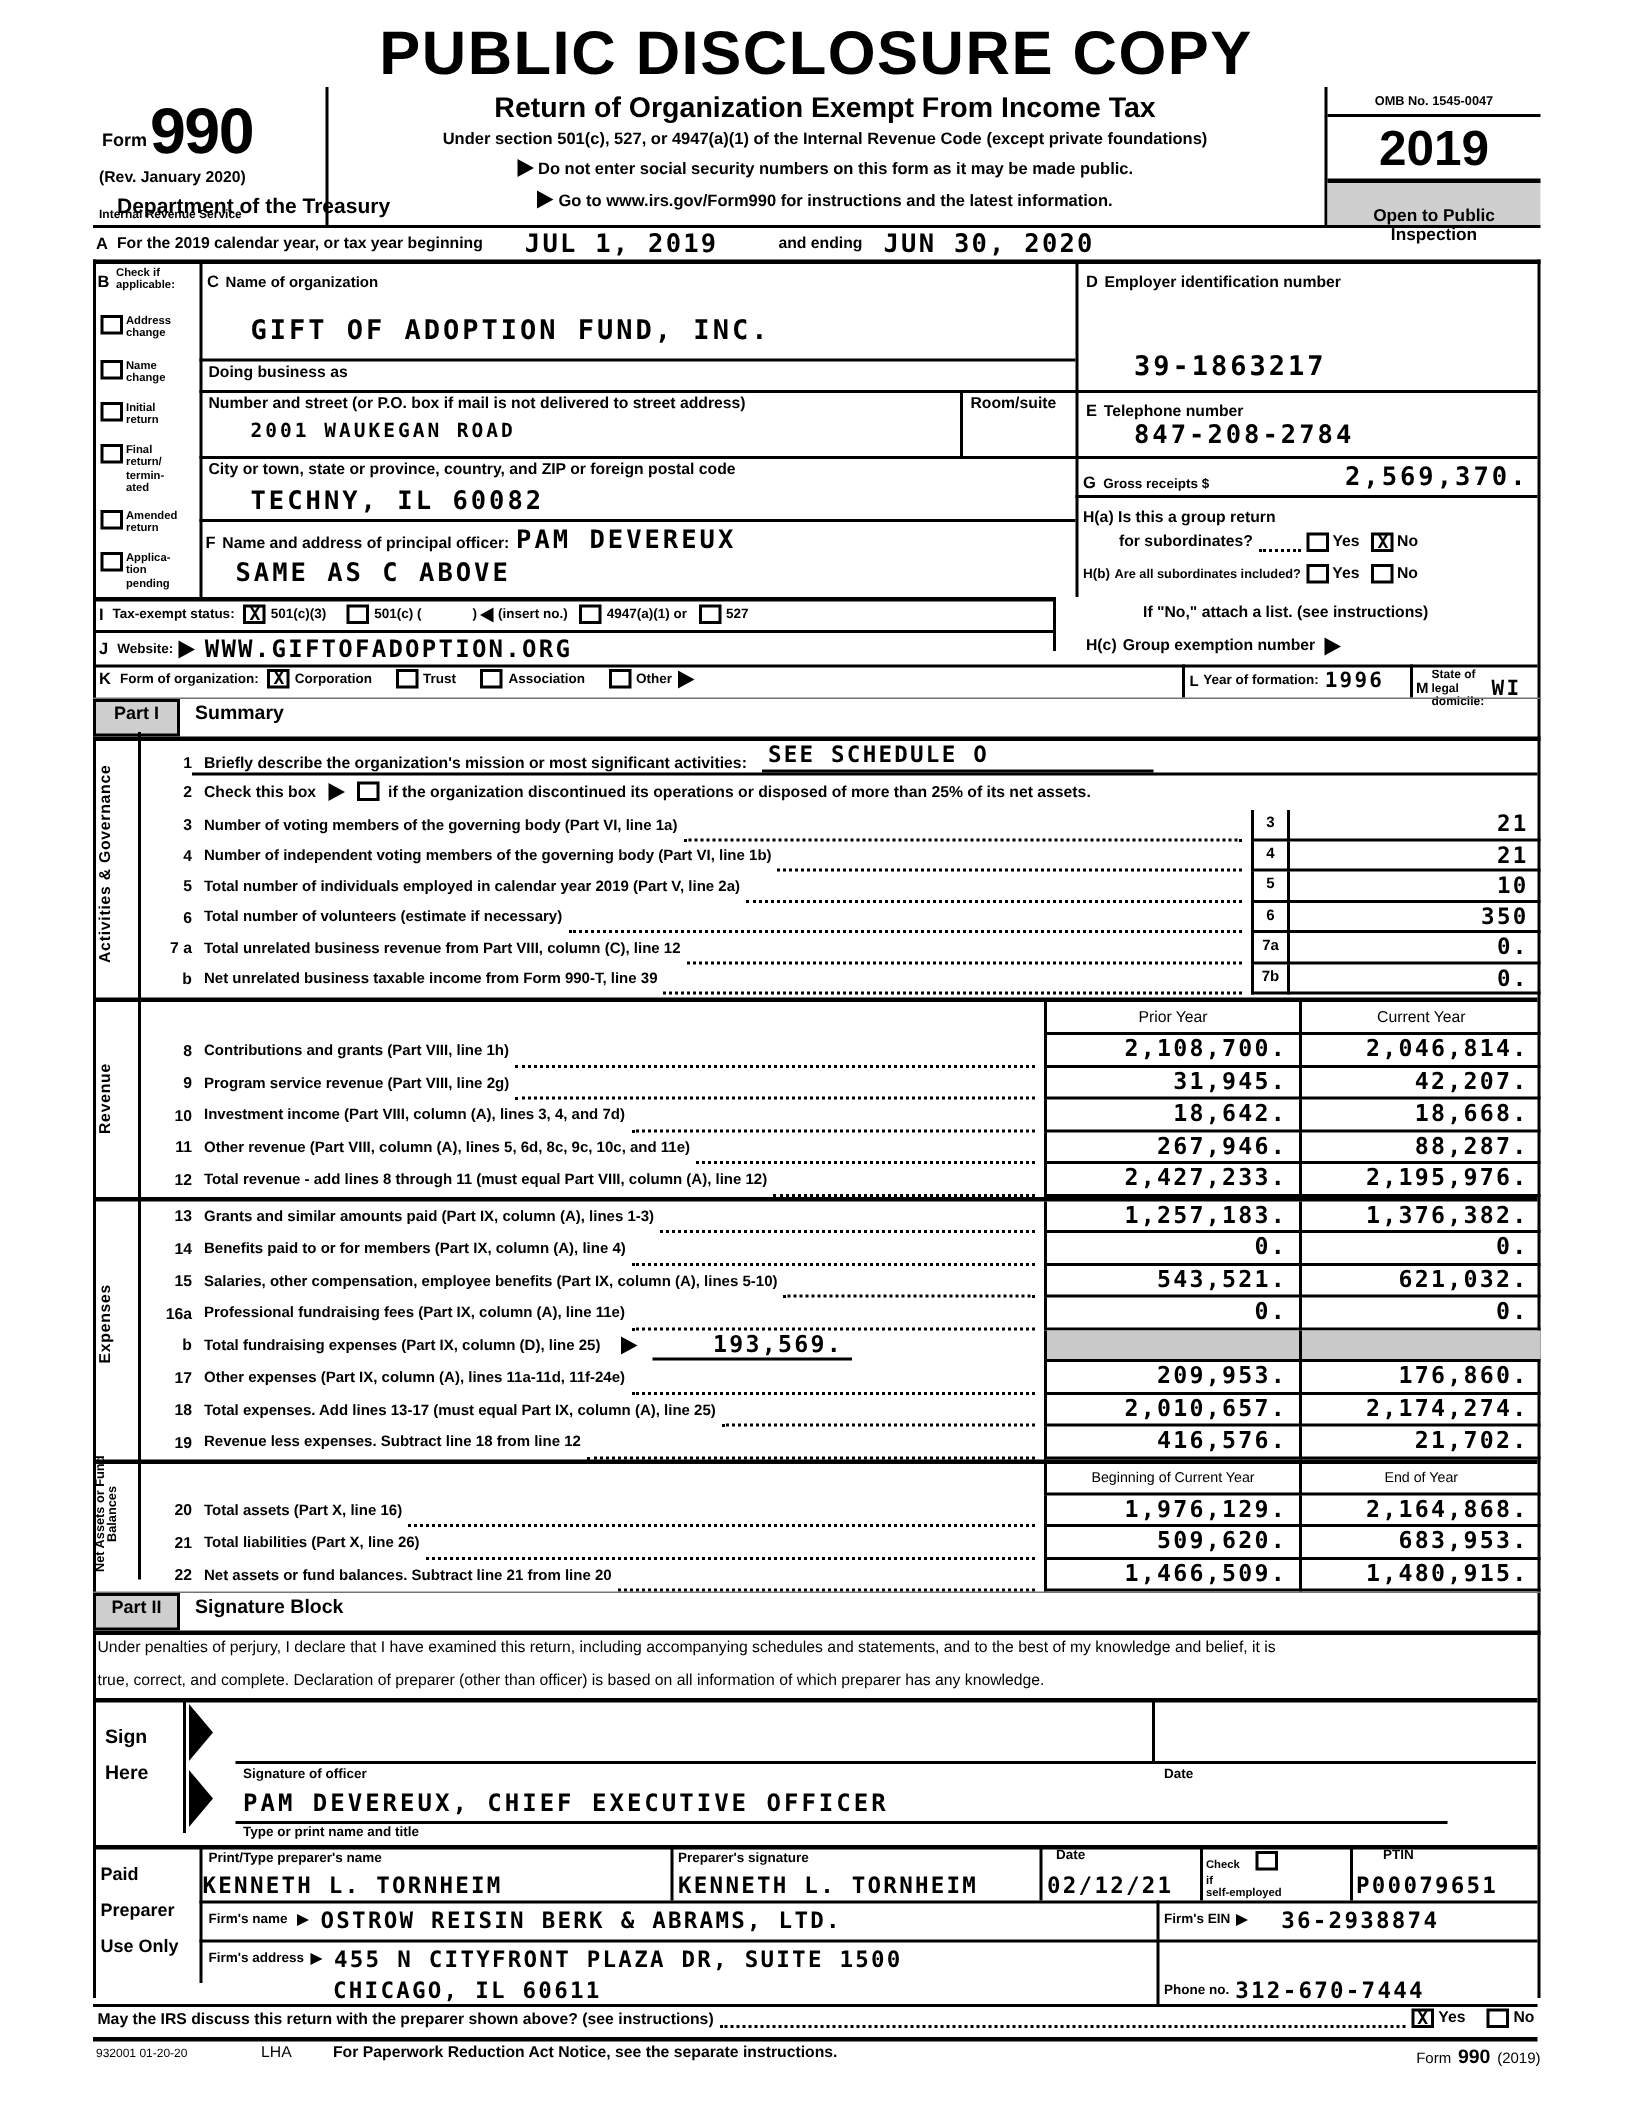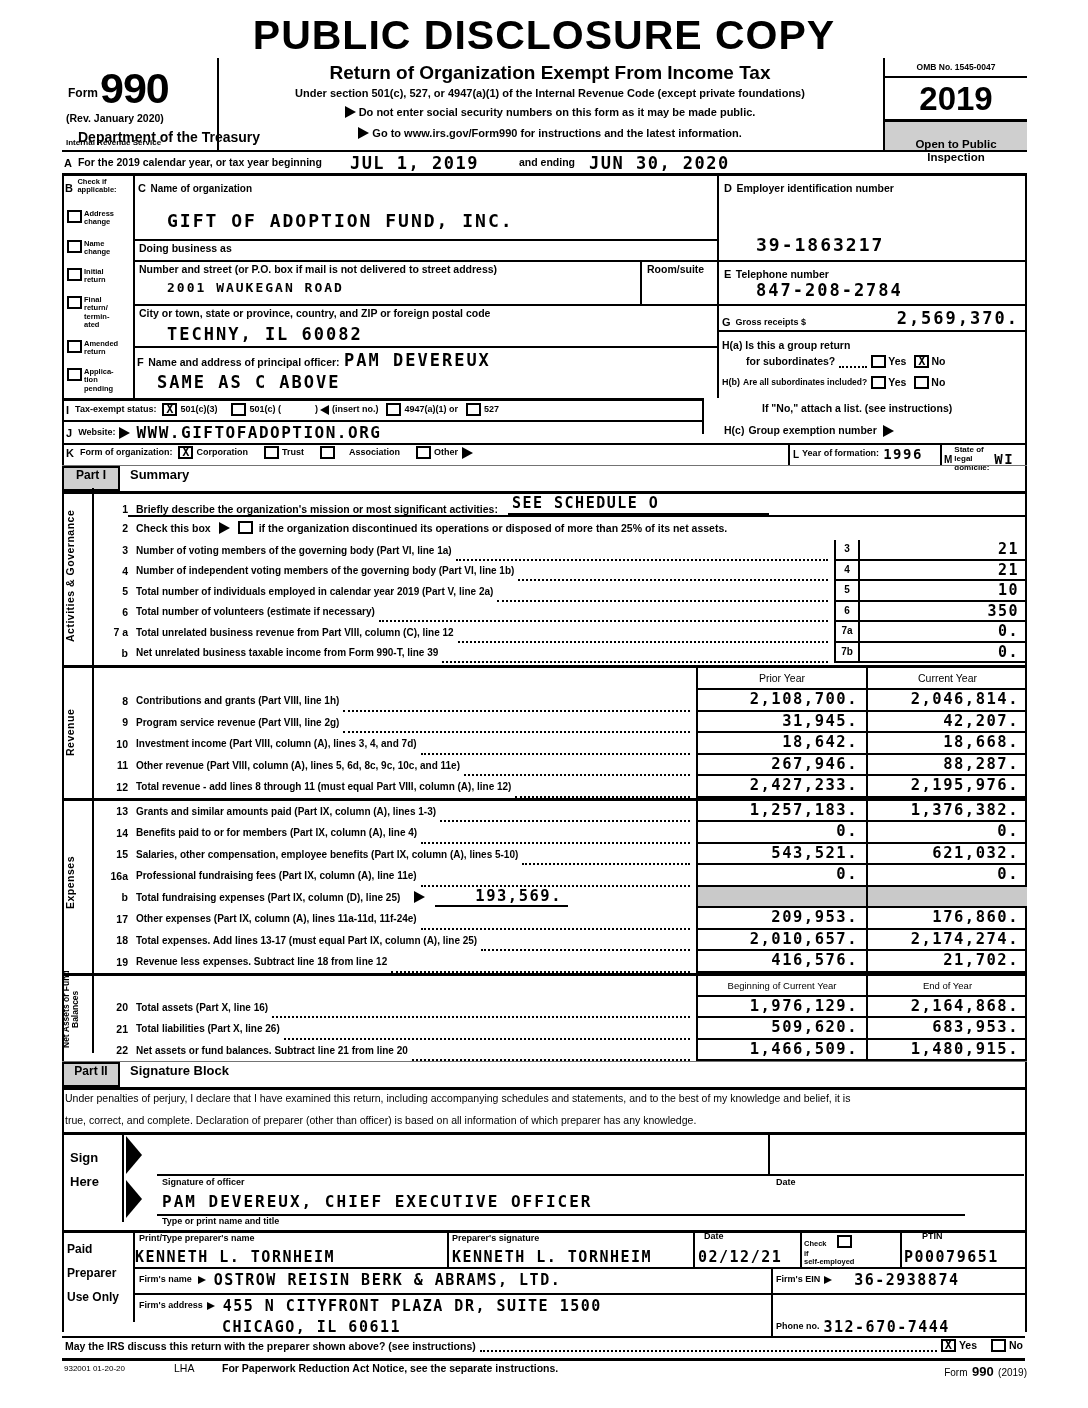--- a/index.html
+++ b/index.html
@@ -222,21 +222,21 @@
     </div>
     <div class="hline" style="left:0;top:385px;width:963px"></div>
     <div class="abs" style="left:4px;top:388px;width:720px;display:flex;align-items:center">
       <span class="seclet">K</span>
       <span class="lbl9" style="margin-left:6px">Form of organization:</span>
       <span class="cb" style="margin-left:6px">X</span>
       <span class="lbl9" style="margin-left:3px">Corporation</span>
       <span class="cb" style="margin-left:16px"></span>
       <span class="lbl9" style="margin-left:3px">Trust</span>
       <span class="cb" style="margin-left:16px"></span>
-      <span class="lbl9" style="margin-left:14px">Association</span>
+      <span class="lbl9" style="margin-left:4px">Association</span>
       <span class="cb" style="margin-left:16px"></span>
       <span class="lbl9" style="margin-left:3px">Other</span>
       <span class="tri" style="margin-left:4px"></span>
     </div>
     <div class="vline" style="left:726px;top:385px;height:22px"></div>
     <div class="abs" style="left:731px;top:388px;display:flex;align-items:center">
       <span class="seclet" style="font-size:10px">L</span>
       <span class="lbl9" style="margin-left:3px">Year of formation:</span>
       <span class="mono" style="font-size:14px;margin-left:4px">1996</span>
     </div>

